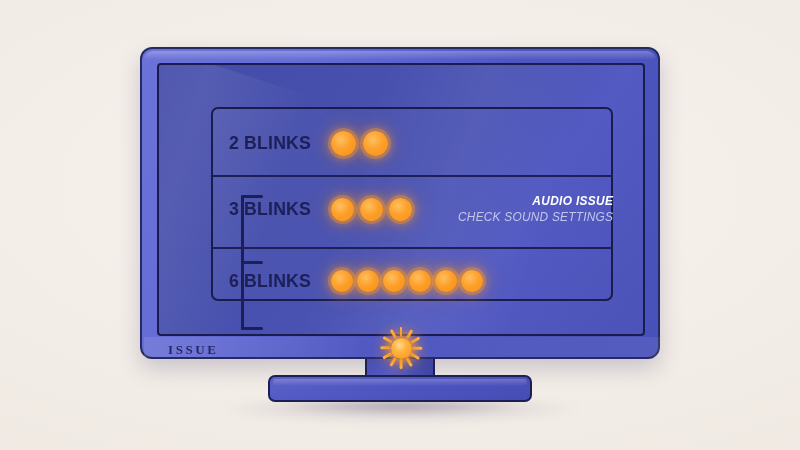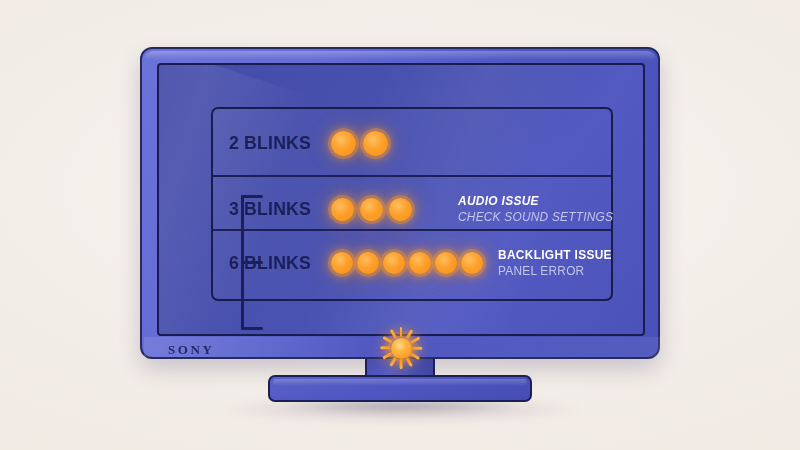--- a/index.html
+++ b/index.html
@@ -131,20 +131,21 @@
   .panel {
     position: absolute;
     left: 52px;
     top: 42px;
     width: 402px;
     height: 194px;
     border: 2.5px solid #1a1c4e;
     border-radius: 7px;
     box-sizing: border-box;
     background: linear-gradient(125deg, rgba(255,255,255,0.045), rgba(255,255,255,0.0) 60%);
+    text-align: right;
   }
 
   
   .bracket {
     position: absolute;
     left: 28px;
     top: 86px;
     width: 22px;
     height: 135px;
   }
@@ -172,21 +173,21 @@
     position: absolute;
     left: 0;
     width: 100%;
     height: 66px;
     display: flex;
     align-items: center;
     box-sizing: border-box;
   }
   .row.r1 { top: 1px; }
   .row.r2 { top: 66px; }
-  .row.r3 { top: 120px; }
+  .row.r3 { top: 138px; }
   .row.r2, .row.r3 { border-top: 2.5px solid #1d2057; }
 
   .blink-label {
     position: absolute;
     left: 16px;
     font-size: 19px;
     font-weight: bold;
     color: #1c1f58;
     letter-spacing: 0.2px;
     white-space: nowrap;
@@ -354,31 +355,27 @@
         <div class="row r3">
           <div class="blink-label">6 BLINKS</div>
           <div class="dots d3">
             <div class="dot"></div>
             <div class="dot"></div>
             <div class="dot"></div>
             <div class="dot"></div>
             <div class="dot"></div>
             <div class="dot"></div>
           </div>
-          <div class="issue i3">
-            <div class="title">BACKLIGHT ISSUE</div>
-            <div class="sub">PANEL ERROR</div>
-          </div>
         </div>
 
       </div>
     </div>
 
     <div class="bezel-sheen"></div>
-    <div class="brand">SONY</div>
+    <div class="brand">ISSUE</div>
   </div>
 
   <div class="led-wrap">
     <div class="led-glow"></div>
     <div class="led-rays">
         <div class="ray" style="transform: translateY(-21px) rotate(0deg);"></div>
         <div class="ray" style="transform: translateY(-21px) rotate(30deg);"></div>
         <div class="ray" style="transform: translateY(-21px) rotate(60deg);"></div>
         <div class="ray" style="transform: translateY(-21px) rotate(90deg);"></div>
         <div class="ray" style="transform: translateY(-21px) rotate(120deg);"></div>

